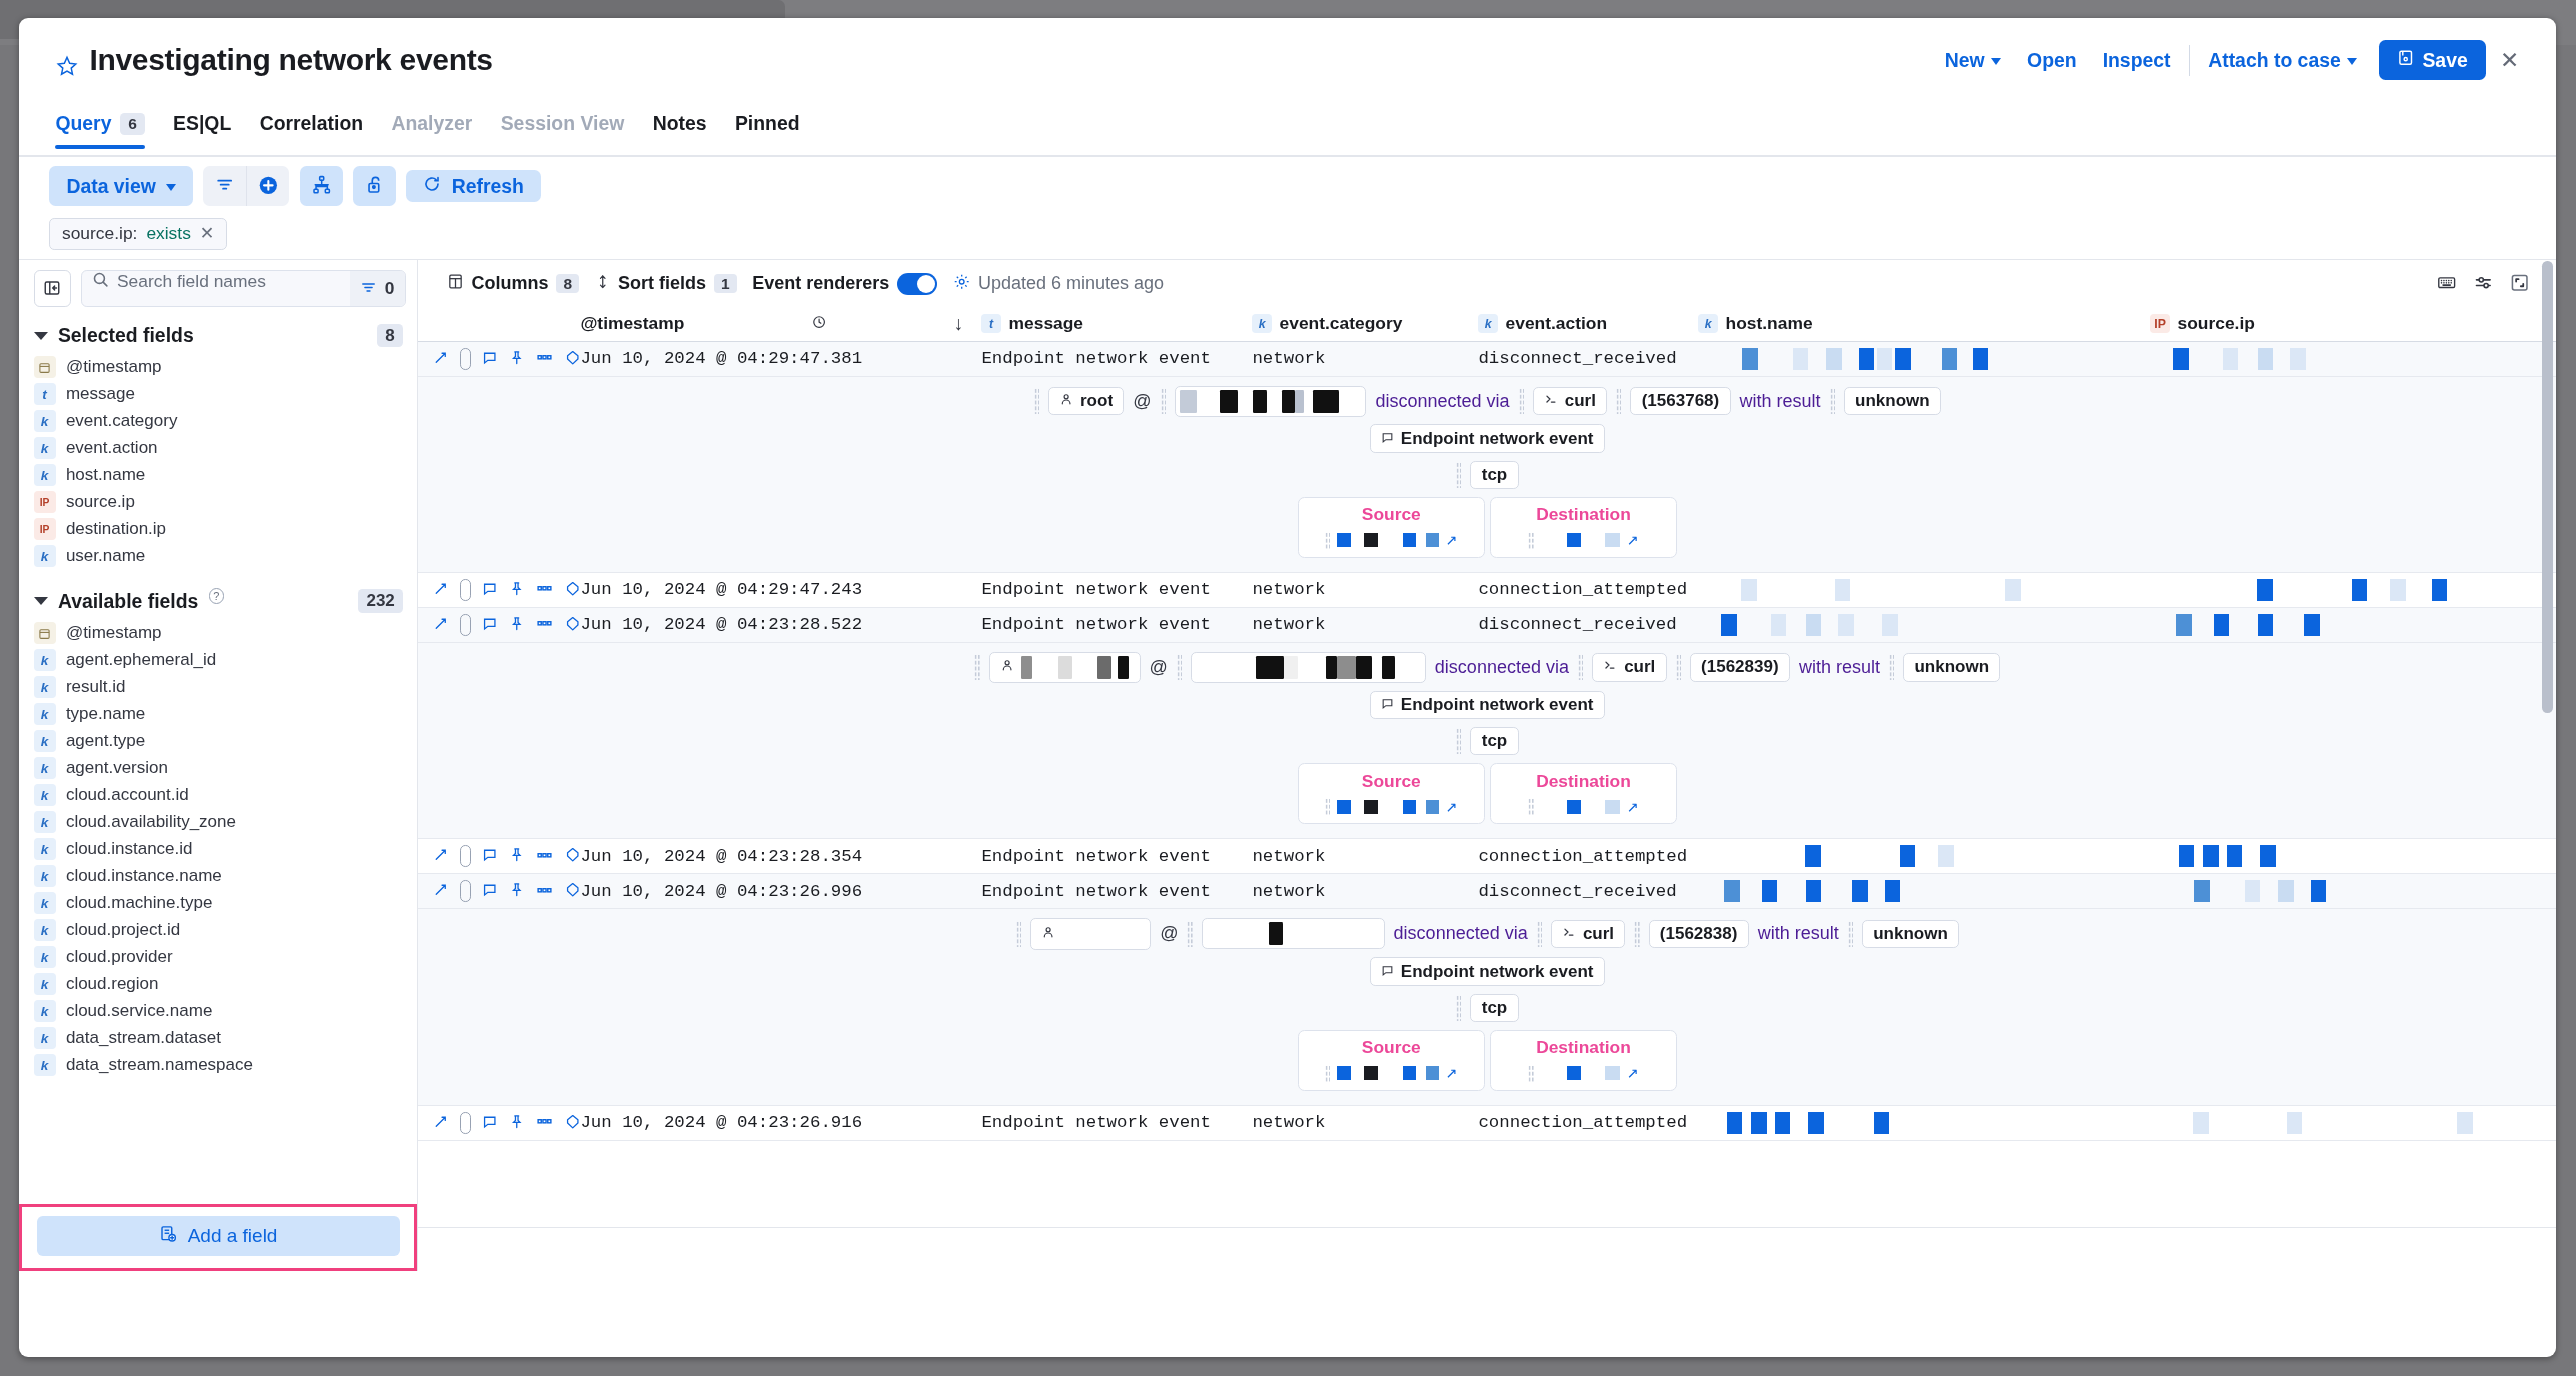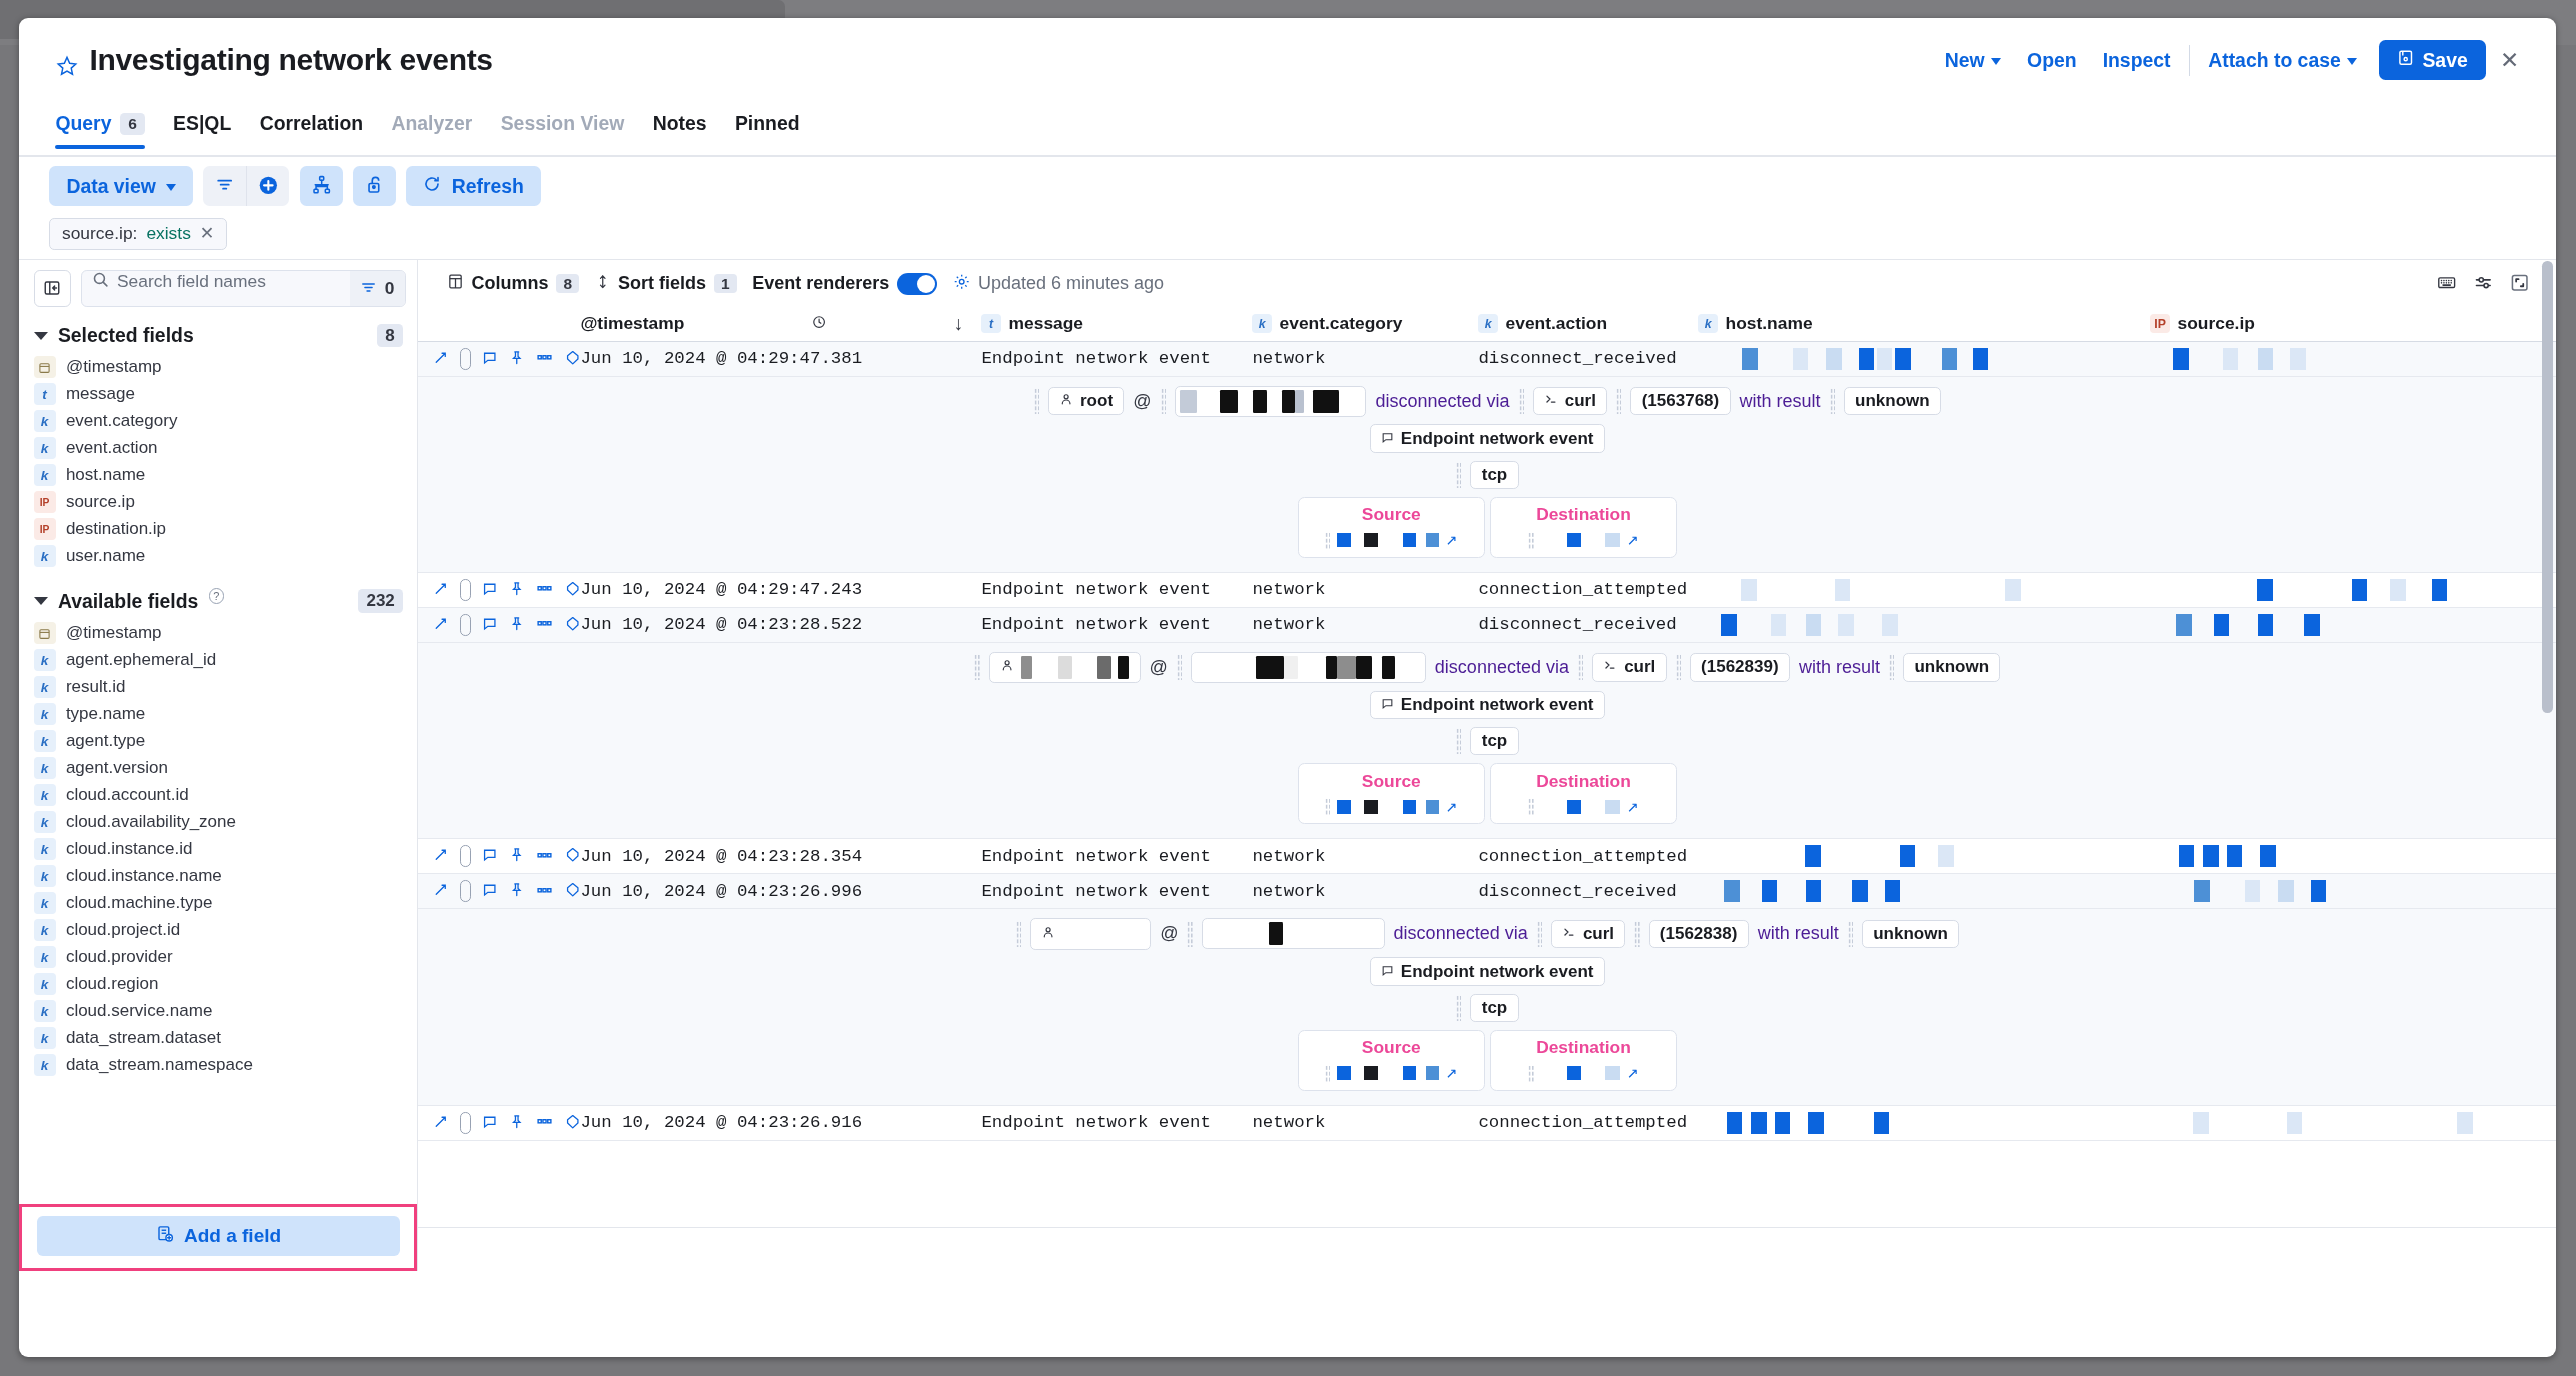--- a/index.html
+++ b/index.html
@@ -70,21 +70,21 @@
     display:flex; align-items:center; gap:11.6px; padding:0 14.2px; cursor:text;
   }
   .kql-input .ph { color:#69707d; font-size:19.4px; }
   .sq-btn { width:43px; height:40px; background:#cfe3fb; border-radius:6.5px; display:flex;align-items:center;justify-content:center;cursor:pointer;}
   .daterange {
     display:flex;align-items:center; height:40px; border:1.3px solid #dde2ec; border-radius:6.5px; overflow:hidden; background:#fff;
   }
   .dr-cal { background:#eef1f7; padding:0 10.3px; height:100%; display:flex;align-items:center;gap:6.5px; cursor:pointer;}
   .dr-txt { padding:0 14.2px; font-size:19px; color:#1a1c21; display:flex;align-items:center;gap:15.5px; white-space:nowrap;}
   .btn-refresh {
-    background:#cfe3fb; color:#0b64dd; font-size:19.4px; font-weight:700; height:40px;
+    background:#cfe3fb; color:#0b64dd; font-size:19.4px; font-weight:700; height:32px;
     border-radius:6.5px; padding:0 17px; display:flex;align-items:center;gap:10.3px; cursor:pointer;
   }
 
   
   .filterbar { padding:11.6px 23px 9px 30px; }
   .filter-pill {
     display:inline-flex; align-items:center; gap:9px; background:#f7f8fc;
     border:1.3px solid #d7dce6; border-radius:5.2px; padding:4.5px 11.6px; font-size:17.4px; cursor:pointer;
   }
   .filter-pill .val { color:#077262; }
@@ -120,21 +120,21 @@
   .ftype.t { background:#e6f0fb; color:#2a6fc4; }
   .ftype.ip { background:#fbeae6; color:#b4402a; font-style:normal; font-size:10.3px; }
   .ftype.date { background:#f5f1e6; color:#8a7a4a; font-style:normal; }
   .fname { font-size:17px; color:#343741; white-space:nowrap; }
 
   .addfield-wrap {
     position:absolute; left:0; right:0; bottom:0; background:#fff;
     border:3.9px solid #f0407e; padding:9px 14.2px 11.6px 14.2px;
   }
   .addfield-btn {
-    background:#cfe3fb; color:#0b64dd; font-size:19px; font-weight:700;
+    background:#cfe3fb; color:#0b64dd; font-size:19px; font-weight:400;
     height:40px; border-radius:5.8px; display:flex;align-items:center;justify-content:center;gap:10.3px; cursor:pointer;
   }
 
   
   .main { flex:1; position:relative; overflow:hidden; }
   .tbl-toolbar { display:flex; align-items:center; gap:7.8px; padding:10.3px 0 9px 28.4px; height:47px;}
   .tt-item { display:flex; align-items:center; gap:7.8px; font-size:18px; font-weight:700; color:#1a1c21; cursor:pointer; padding-right:7.8px;}
   .tt-badge { background:#e3e8f2; color:#343741; font-size:15.5px; font-weight:700; border-radius:3.9px; padding:0.6px 7.1px;}
   .tt-toggle { width:40px;height:22px;border-radius:11px;background:#0b64dd; position:relative; cursor:pointer;}
   .tt-toggle::after{ content:""; position:absolute; right:1.9px; top:1.9px; width:18px;height:18px;border-radius:50%; background:#fff;}

